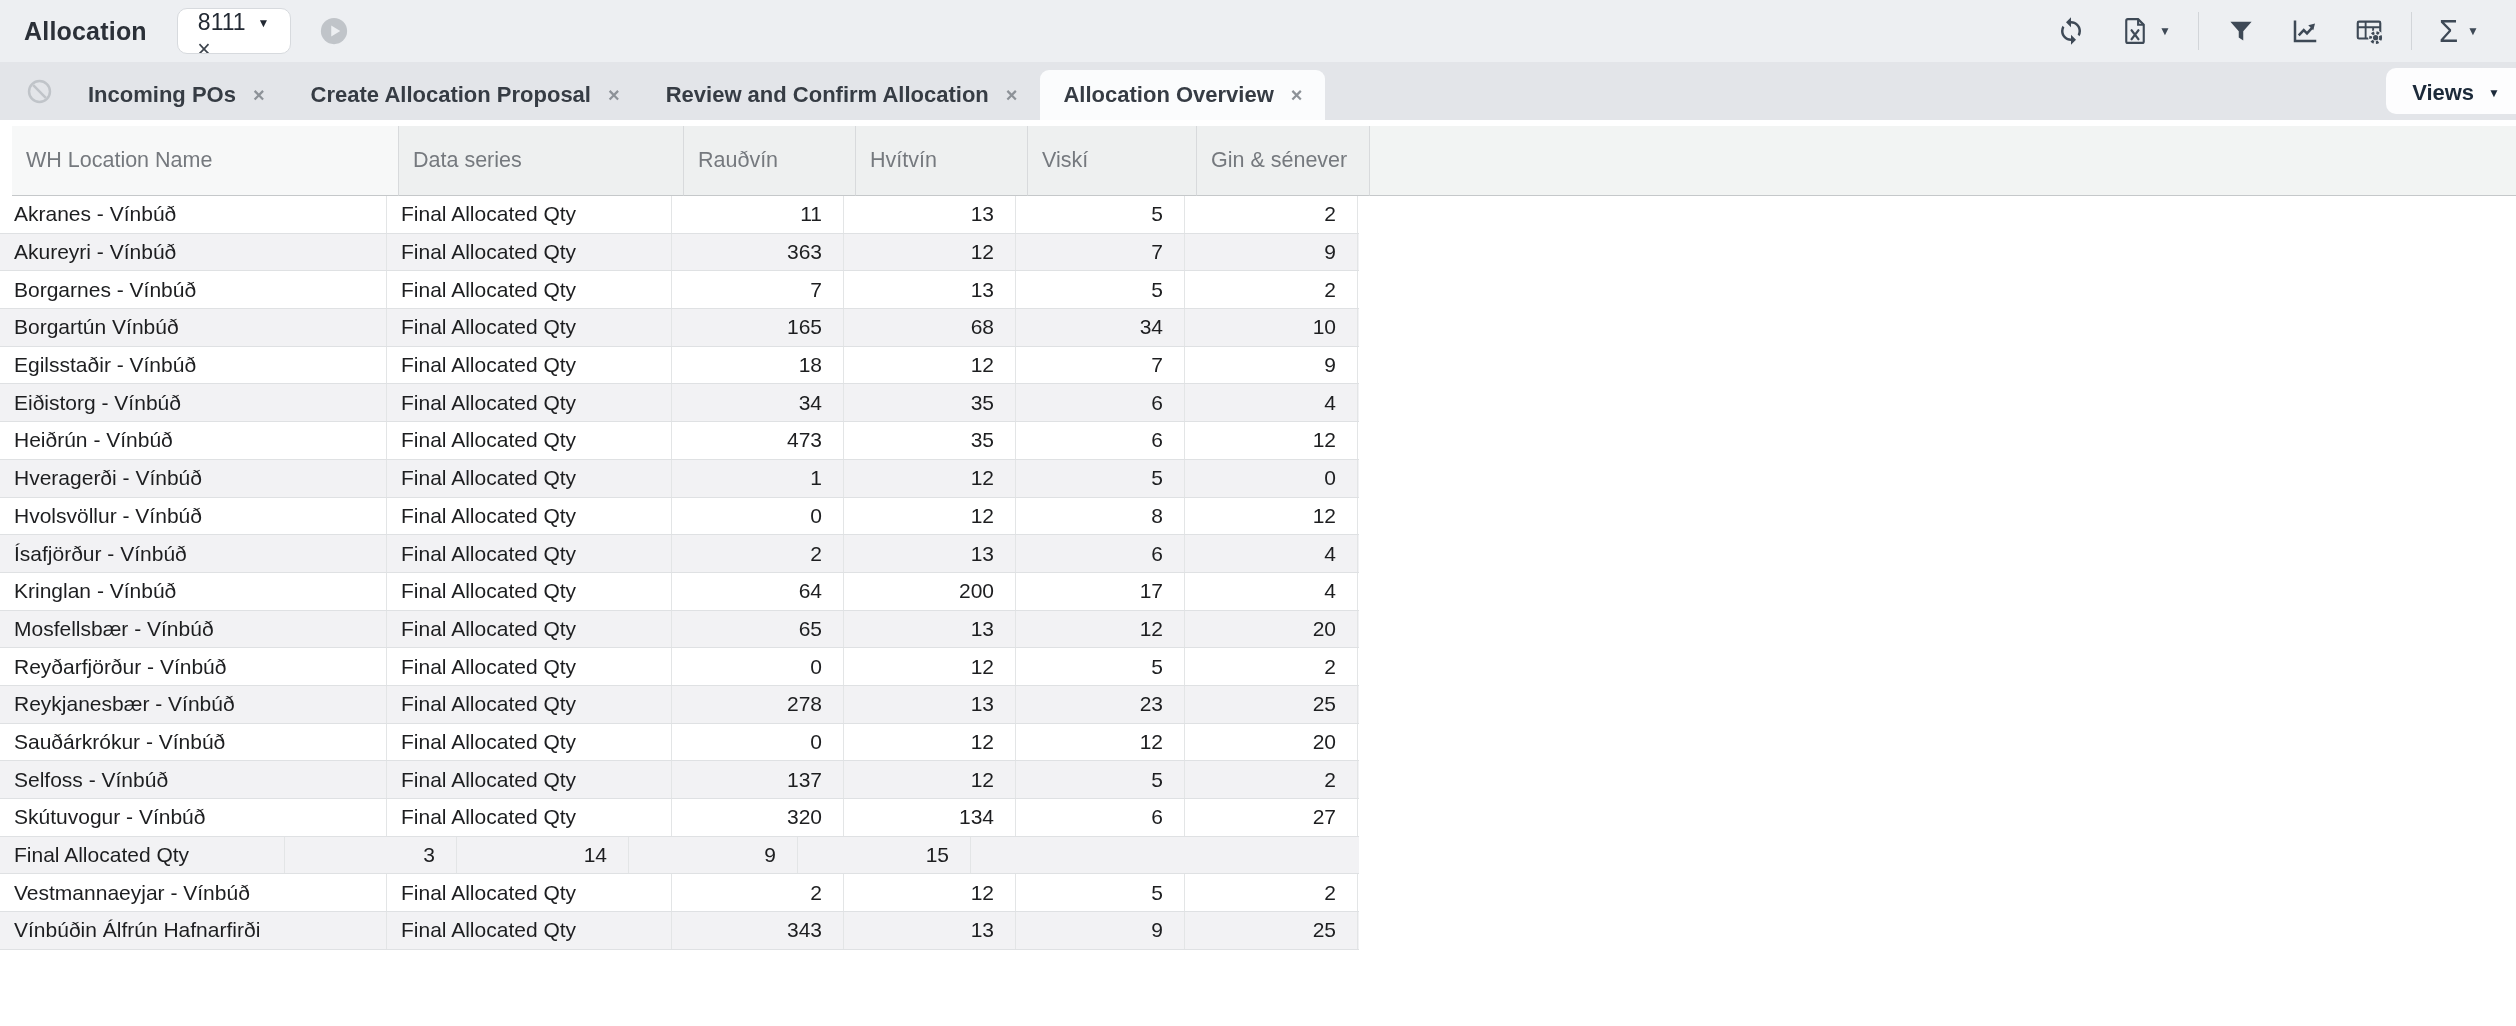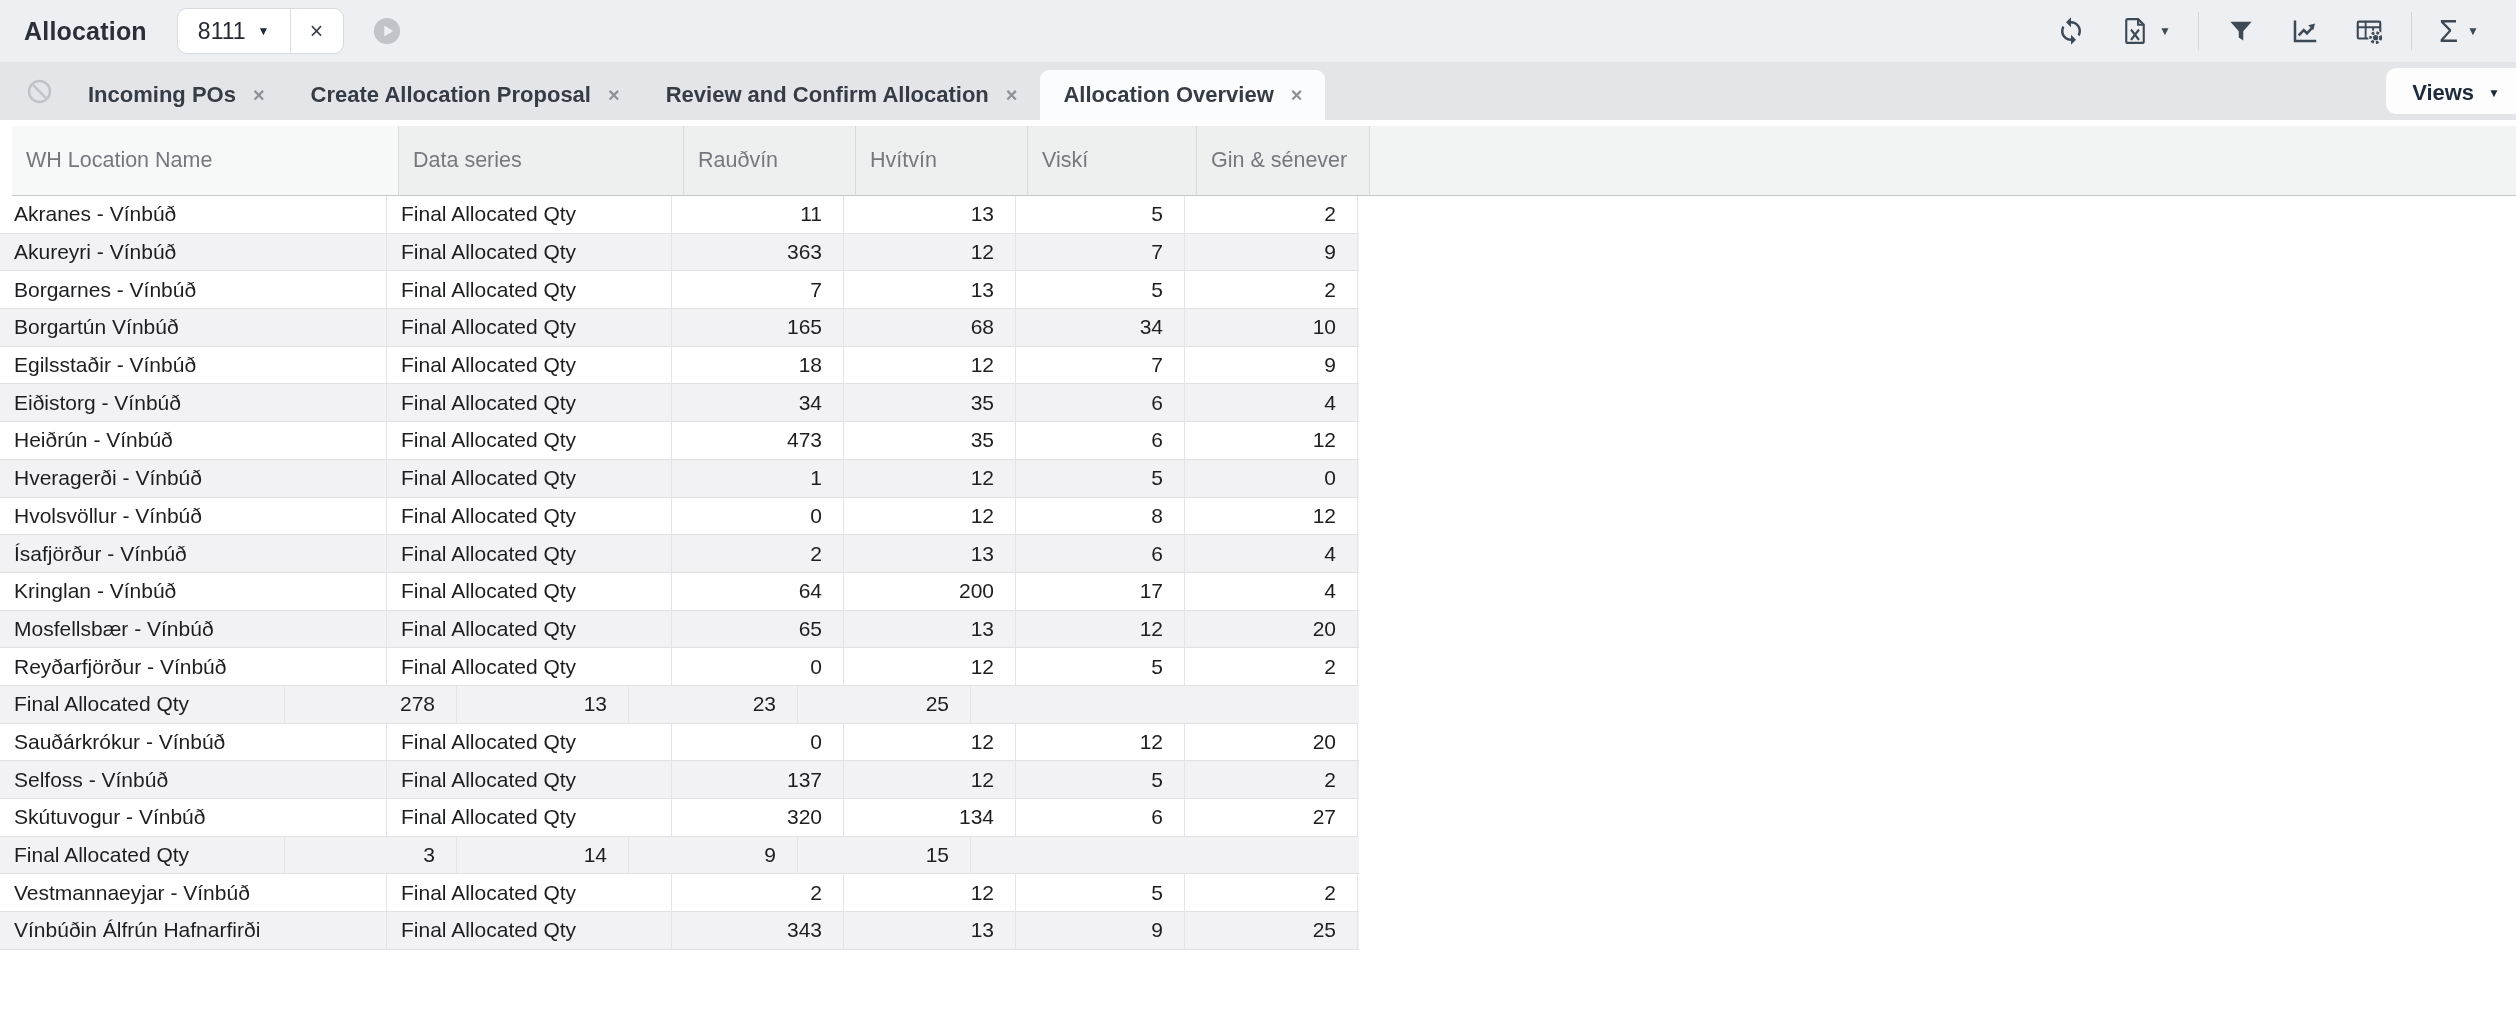--- a/index.html
+++ b/index.html
@@ -7,21 +7,21 @@
   body {
     width:2516px; height:1026px; overflow:hidden;
     font-family:"Liberation Sans", sans-serif;
     background:#ffffff;
     --icon:#3e4956; --muted:#c0c4c9;
   }
 
   
   .topbar { height:62px; background:#edeff2; display:flex; align-items:center; padding:0 20px 0 24px; }
   .title  { font-size:25px; font-weight:700; color:#2b3038; letter-spacing:.2px; }
-  .selector { display:flex; align-items:stretch; height:46px; background:#fff; border:1px solid #d7dade; border-radius:10px; margin-left:30px; overflow:hidden; }
+  .selector { display:flex; align-items:stretch; height:46px; background:#fff; border:1px solid #d7dade; border-radius:10px; margin-left:30px; overflow:hidden;flex-direction:column; }
   .sel-main { display:flex; align-items:center; padding:0 20px; font-size:23px; color:#222933; cursor:pointer; }
   .sel-caret { font-size:12px; margin-left:12px; color:#222933; }
   .sel-div  { width:1px; background:#dcdfe2; }
   .sel-clear { display:flex; align-items:center; justify-content:center; width:52px; font-size:23px; color:#3c434c; cursor:pointer; }
   .playbtn { margin-left:28px; display:flex; align-items:center; cursor:pointer; }
   .tb-spacer { flex:1; }
   .toolbar { display:flex; align-items:center; }
   .tbtn { display:flex; align-items:center; justify-content:center; padding:0 17px; height:44px; color:var(--icon); cursor:pointer; }
   .icon  { width:30px; height:30px; display:block; }
   .tsep  { width:1px; height:38px; background:#d2d5d9; margin:0 10px; }
@@ -261,20 +261,21 @@
       </div>
       <div class="row">
         <div class="td c0">Reyðarfjörður - Vínbúð</div>
         <div class="td c1">Final Allocated Qty</div>
         <div class="td c2 num">0</div>
         <div class="td c3 num">12</div>
         <div class="td c4 num">5</div>
         <div class="td c5 num">2</div>
       </div>
       <div class="row even">
+        <div class="td c0">Reykjanesbær - Vínbúð</div>
         <div class="td c1">Final Allocated Qty</div>
         <div class="td c2 num">278</div>
         <div class="td c3 num">13</div>
         <div class="td c4 num">23</div>
         <div class="td c5 num">25</div>
       </div>
       <div class="row">
         <div class="td c0">Sauðárkrókur - Vínbúð</div>
         <div class="td c1">Final Allocated Qty</div>
         <div class="td c2 num">0</div>

